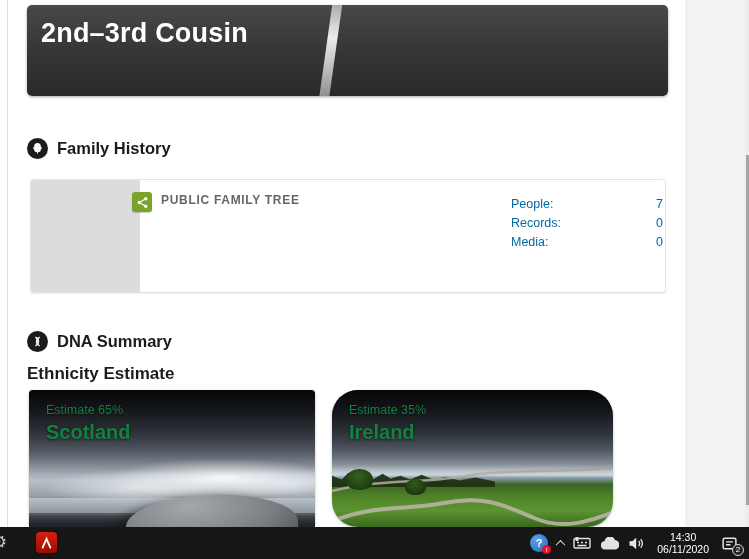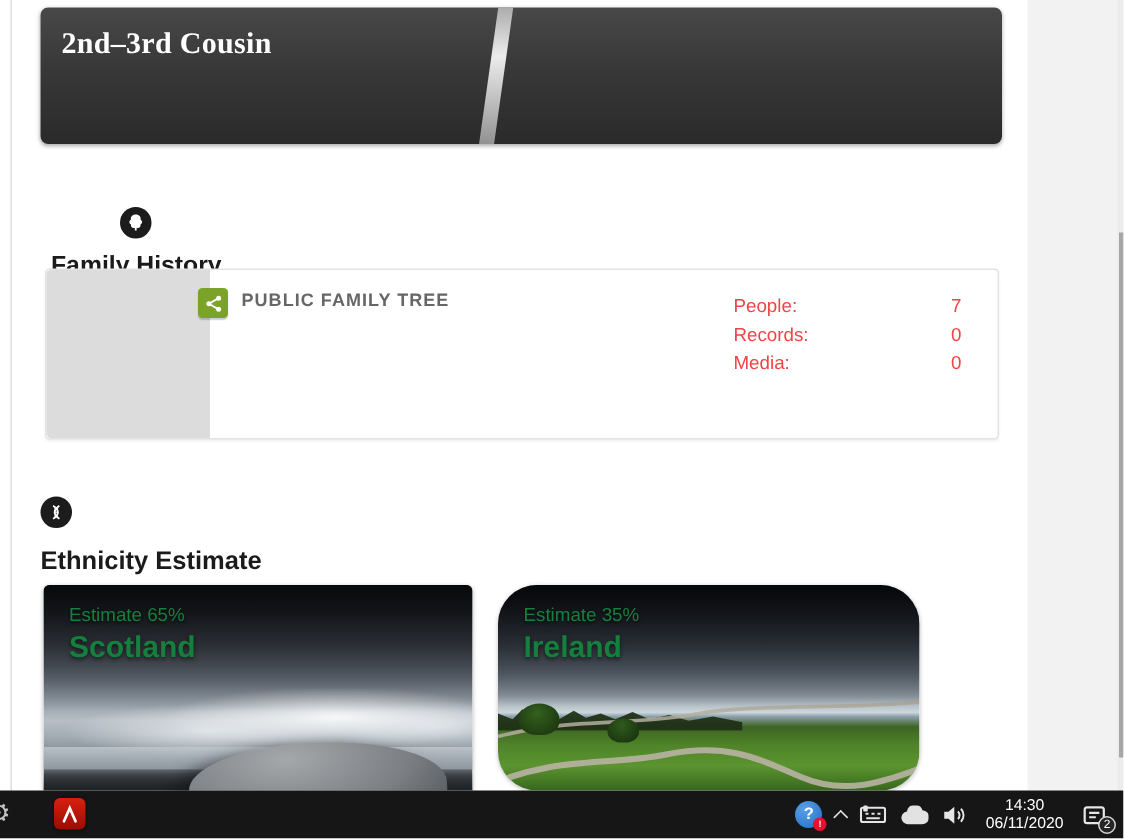--- a/index.html
+++ b/index.html
@@ -21,48 +21,48 @@
     position:absolute; left:27px; top:5px; width:641px; height:91px;
     background:linear-gradient(180deg,#484848 0%,#383838 45%,#2a2a2a 100%);
     border-radius:5px; overflow:hidden; color:#ffffff;
     box-shadow:0 1px 3px rgba(0,0,0,.35);
   }
   .banner .stripe {
     position:absolute; left:306px; top:-6px; width:10px; height:110px;
     background:linear-gradient(180deg,#a8a8a8 0%,#fbfbfb 35%,#cfcfcf 60%,#848484 100%);
     transform:skewX(-8deg); transform-origin:top center; opacity:.92;
   }
-  .banner h1 { position:relative; margin:13px 0 0 14px; font-size:20px; letter-spacing:.2px;font-family:Liberation Serif, serif; }
+  .banner h1 { position:relative; margin:13px 0 0 14px; font-size:27px; letter-spacing:.2px; }
   .banner .sub { position:relative; margin:16px 0 0 14px; font-size:14.5px; color:#f3f3f3; display:flex; align-items:center; }
   .info-dot {
     display:inline-flex; width:11px; height:11px; border-radius:50%;
     background:#d2d2d2; color:#2a2a2a; font-size:8px; font-weight:bold;
     align-items:center; justify-content:center; margin-left:7px; font-family:"Liberation Serif", serif;
   }
 
   
   .section-head { position:absolute; display:flex; align-items:center; gap:9px; }
   .circle-icon { width:21px; height:21px; border-radius:50%; background:#1c1c1c;
     display:flex; align-items:center; justify-content:center; flex:0 0 auto; }
   .section-head .txt { font-size:16.5px; font-weight:bold; color:#1b1b1b; }
-  #fh-head { left:34px; top:138px;flex-direction:column; }
+  #fh-head { left:27px; top:138px; }
   #dna-head { left:27px; top:331px; }
 
   
   .tree-card {
     position:absolute; left:30px; top:179px; width:636px; height:114px;
     background:#ffffff; border:1px solid #e3e3e3; border-radius:3px;
     box-shadow:0 1px 2px rgba(0,0,0,.07);
   }
   .tree-thumb { position:absolute; left:0; top:0; width:109px; height:112px; background:#dcdcdc; border-radius:3px 0 0 3px; }
   .share-badge { position:absolute; left:101px; top:12px; width:20px; height:20px; border-radius:3px;
     background:#7ba32a; display:flex; align-items:center; justify-content:center; box-shadow:0 1px 1px rgba(0,0,0,.2); }
   .tree-type { position:absolute; left:130px; top:13px; font-size:12px; font-weight:bold; letter-spacing:.7px; color:#666; }
   .tree-name { position:absolute; left:130px; top:25px; font-size:14px; font-weight:bold; color:#1c1c1c; }
-  .tree-stats { position:absolute; right:24px; top:15px; width:152px; font-size:12.5px; color:#ef4444; }
+  .tree-stats { position:absolute; right:2px; top:15px; width:152px; font-size:12.5px; color:#0369a1; }
   .tree-stats .row { display:flex; justify-content:space-between; line-height:19px; }
 
   .eth-label { position:absolute; left:27px; top:364px; font-size:17px; font-weight:bold; color:#1b1b1b; }
 
   
   .eth-card { position:absolute; top:390px; height:137px; border-radius:4px 4px 0 0; overflow:hidden; color:#15803d;
     box-shadow:0 1px 3px rgba(0,0,0,.25); }
   #eth-scotland { left:29px; width:286px; }
   #eth-ireland { left:332px; width:281px;border-radius:26px; }
   .eth-card .est { position:absolute; left:17px; top:13px; font-size:12.5px; z-index:6; text-shadow:0 1px 2px rgba(0,0,0,.6); }
@@ -168,20 +168,21 @@
 </div>
 
 <div class="section-head" id="dna-head">
   <span class="circle-icon">
     <svg width="15" height="15" viewBox="0 0 20 20">
       <path d="M7.2 4.2 C12.8 7.5 12.8 12.5 7.2 15.8" stroke="#ffffff" stroke-width="1.7" fill="none"></path>
       <path d="M12.8 4.2 C7.2 7.5 7.2 12.5 12.8 15.8" stroke="#ffffff" stroke-width="1.7" fill="none"></path>
       <path d="M8.3 6.6 h3.4 M8 10 h4 M8.3 13.4 h3.4" stroke="#ffffff" stroke-width="1.1" fill="none"></path>
     </svg>
   </span>
+  <span class="txt">DNA Summary</span>
 </div>
 
 <div class="eth-label">Ethnicity Estimate</div>
 
 <div class="eth-card" id="eth-scotland">
   <div class="sc-base"></div>
   <div class="sc-clouds"></div>
   <div class="sc-water"></div>
   <div class="sc-rock"></div>
   <div class="sc-fg"></div>

